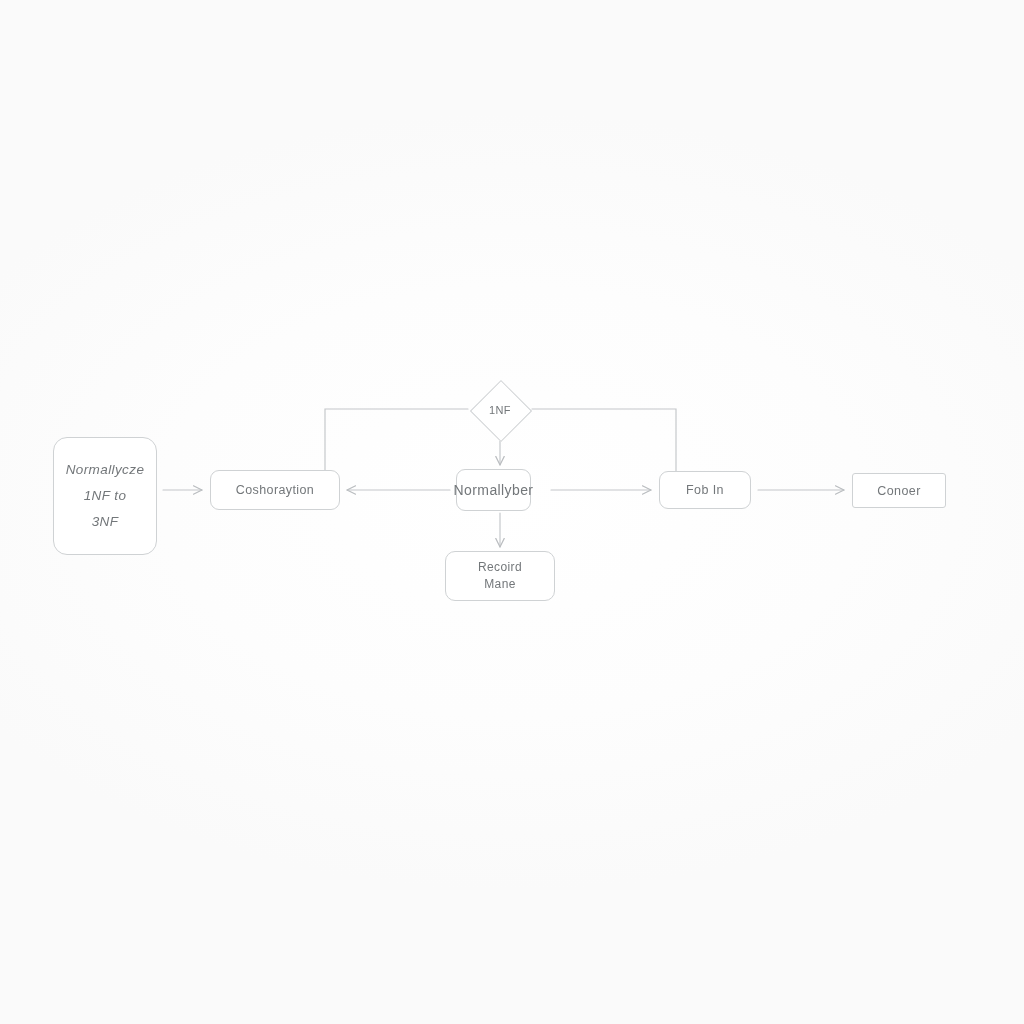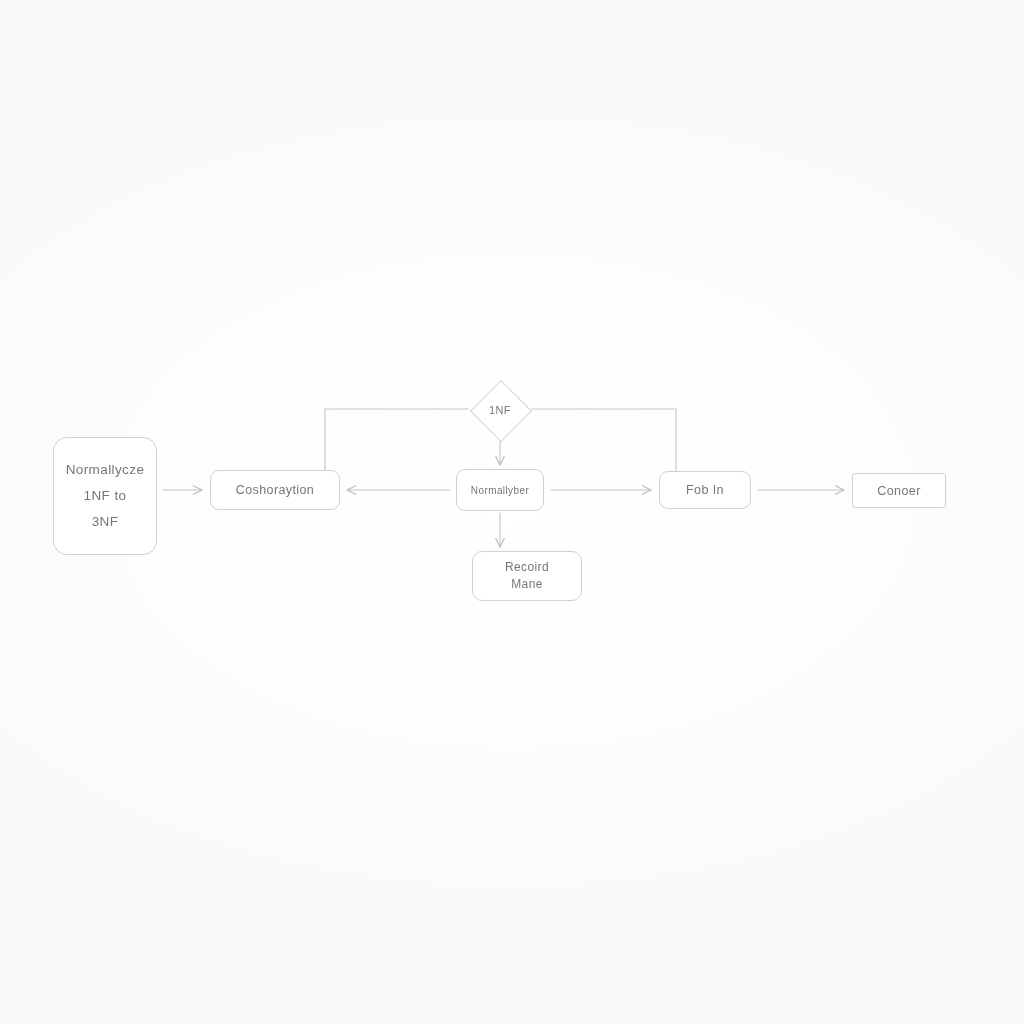--- a/index.html
+++ b/index.html
@@ -48,48 +48,48 @@
     display: block;
     white-space: nowrap;
   }
 
   
   #node-normalize-1nf-3nf {
     left: 53px;  top: 437px;  width: 104px; height: 118px;
     border-radius: 14px;
     font-size: 13.5px;
     line-height: 26px;
+    font-style: italic;
   }
   #node-coshoraytion {
     left: 210px; top: 470px; width: 130px; height: 40px;
     border-radius: 9px;
     font-size: 12.5px;
   }
   #node-normallyber {
-    left: 456px; top: 469px; width: 88px; height: 42px;
+    left: 456px; top: 469px; width: 75px; height: 42px;
     border-radius: 9px;
-    font-size: 10px;
+    font-size: 14px;
   }
   #node-fob-in {
     left: 659px; top: 471px; width: 92px; height: 38px;
     border-radius: 9px;
     font-size: 12.5px;
     text-align: right;
   }
   #node-conoer {
     left: 852px; top: 473px; width: 94px; height: 35px;
     border-radius: 3px;
     font-size: 12.5px;
   }
   #node-recoird-mane {
     left: 445px; top: 551px; width: 110px; height: 50px;
     border-radius: 10px;
     font-size: 12px;
     line-height: 17px;
-    margin-left: 27px;
   }
 
   
   #node-1nf {
     position: absolute;
     left: 470px; top: 380px;
     width: 60px; height: 60px;
   }
   #node-1nf .diamond-shape {
     position: absolute;

